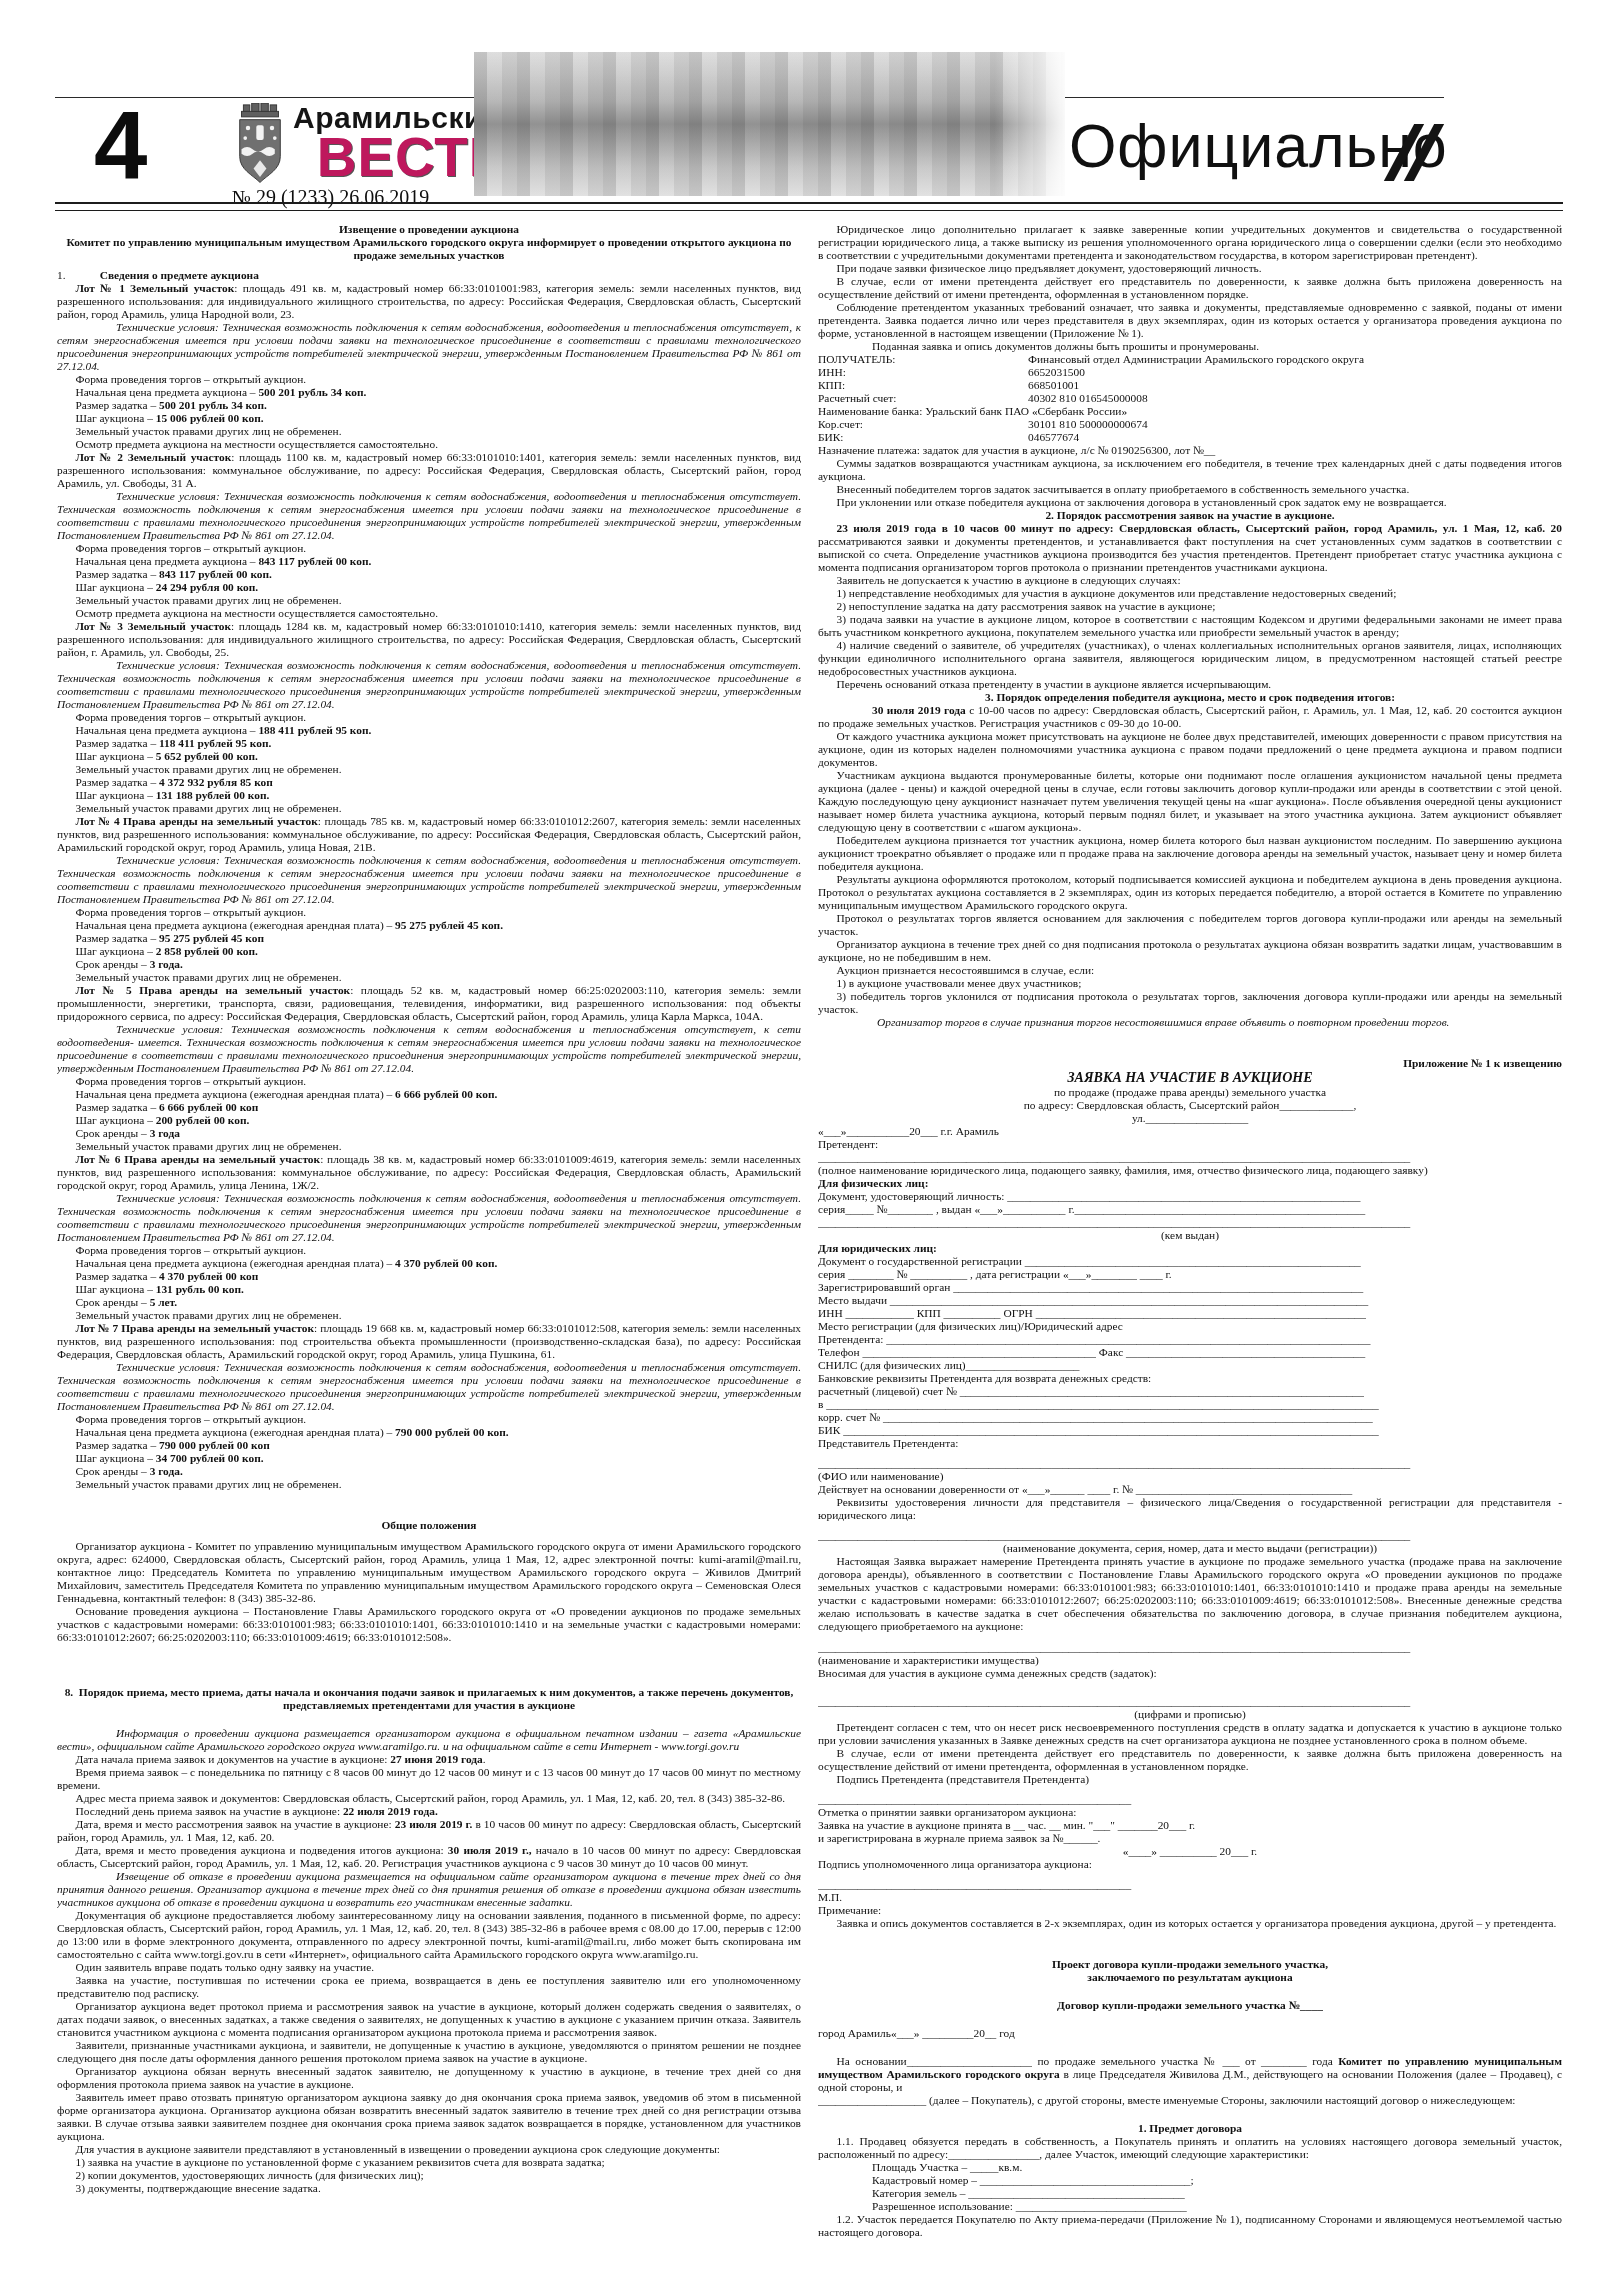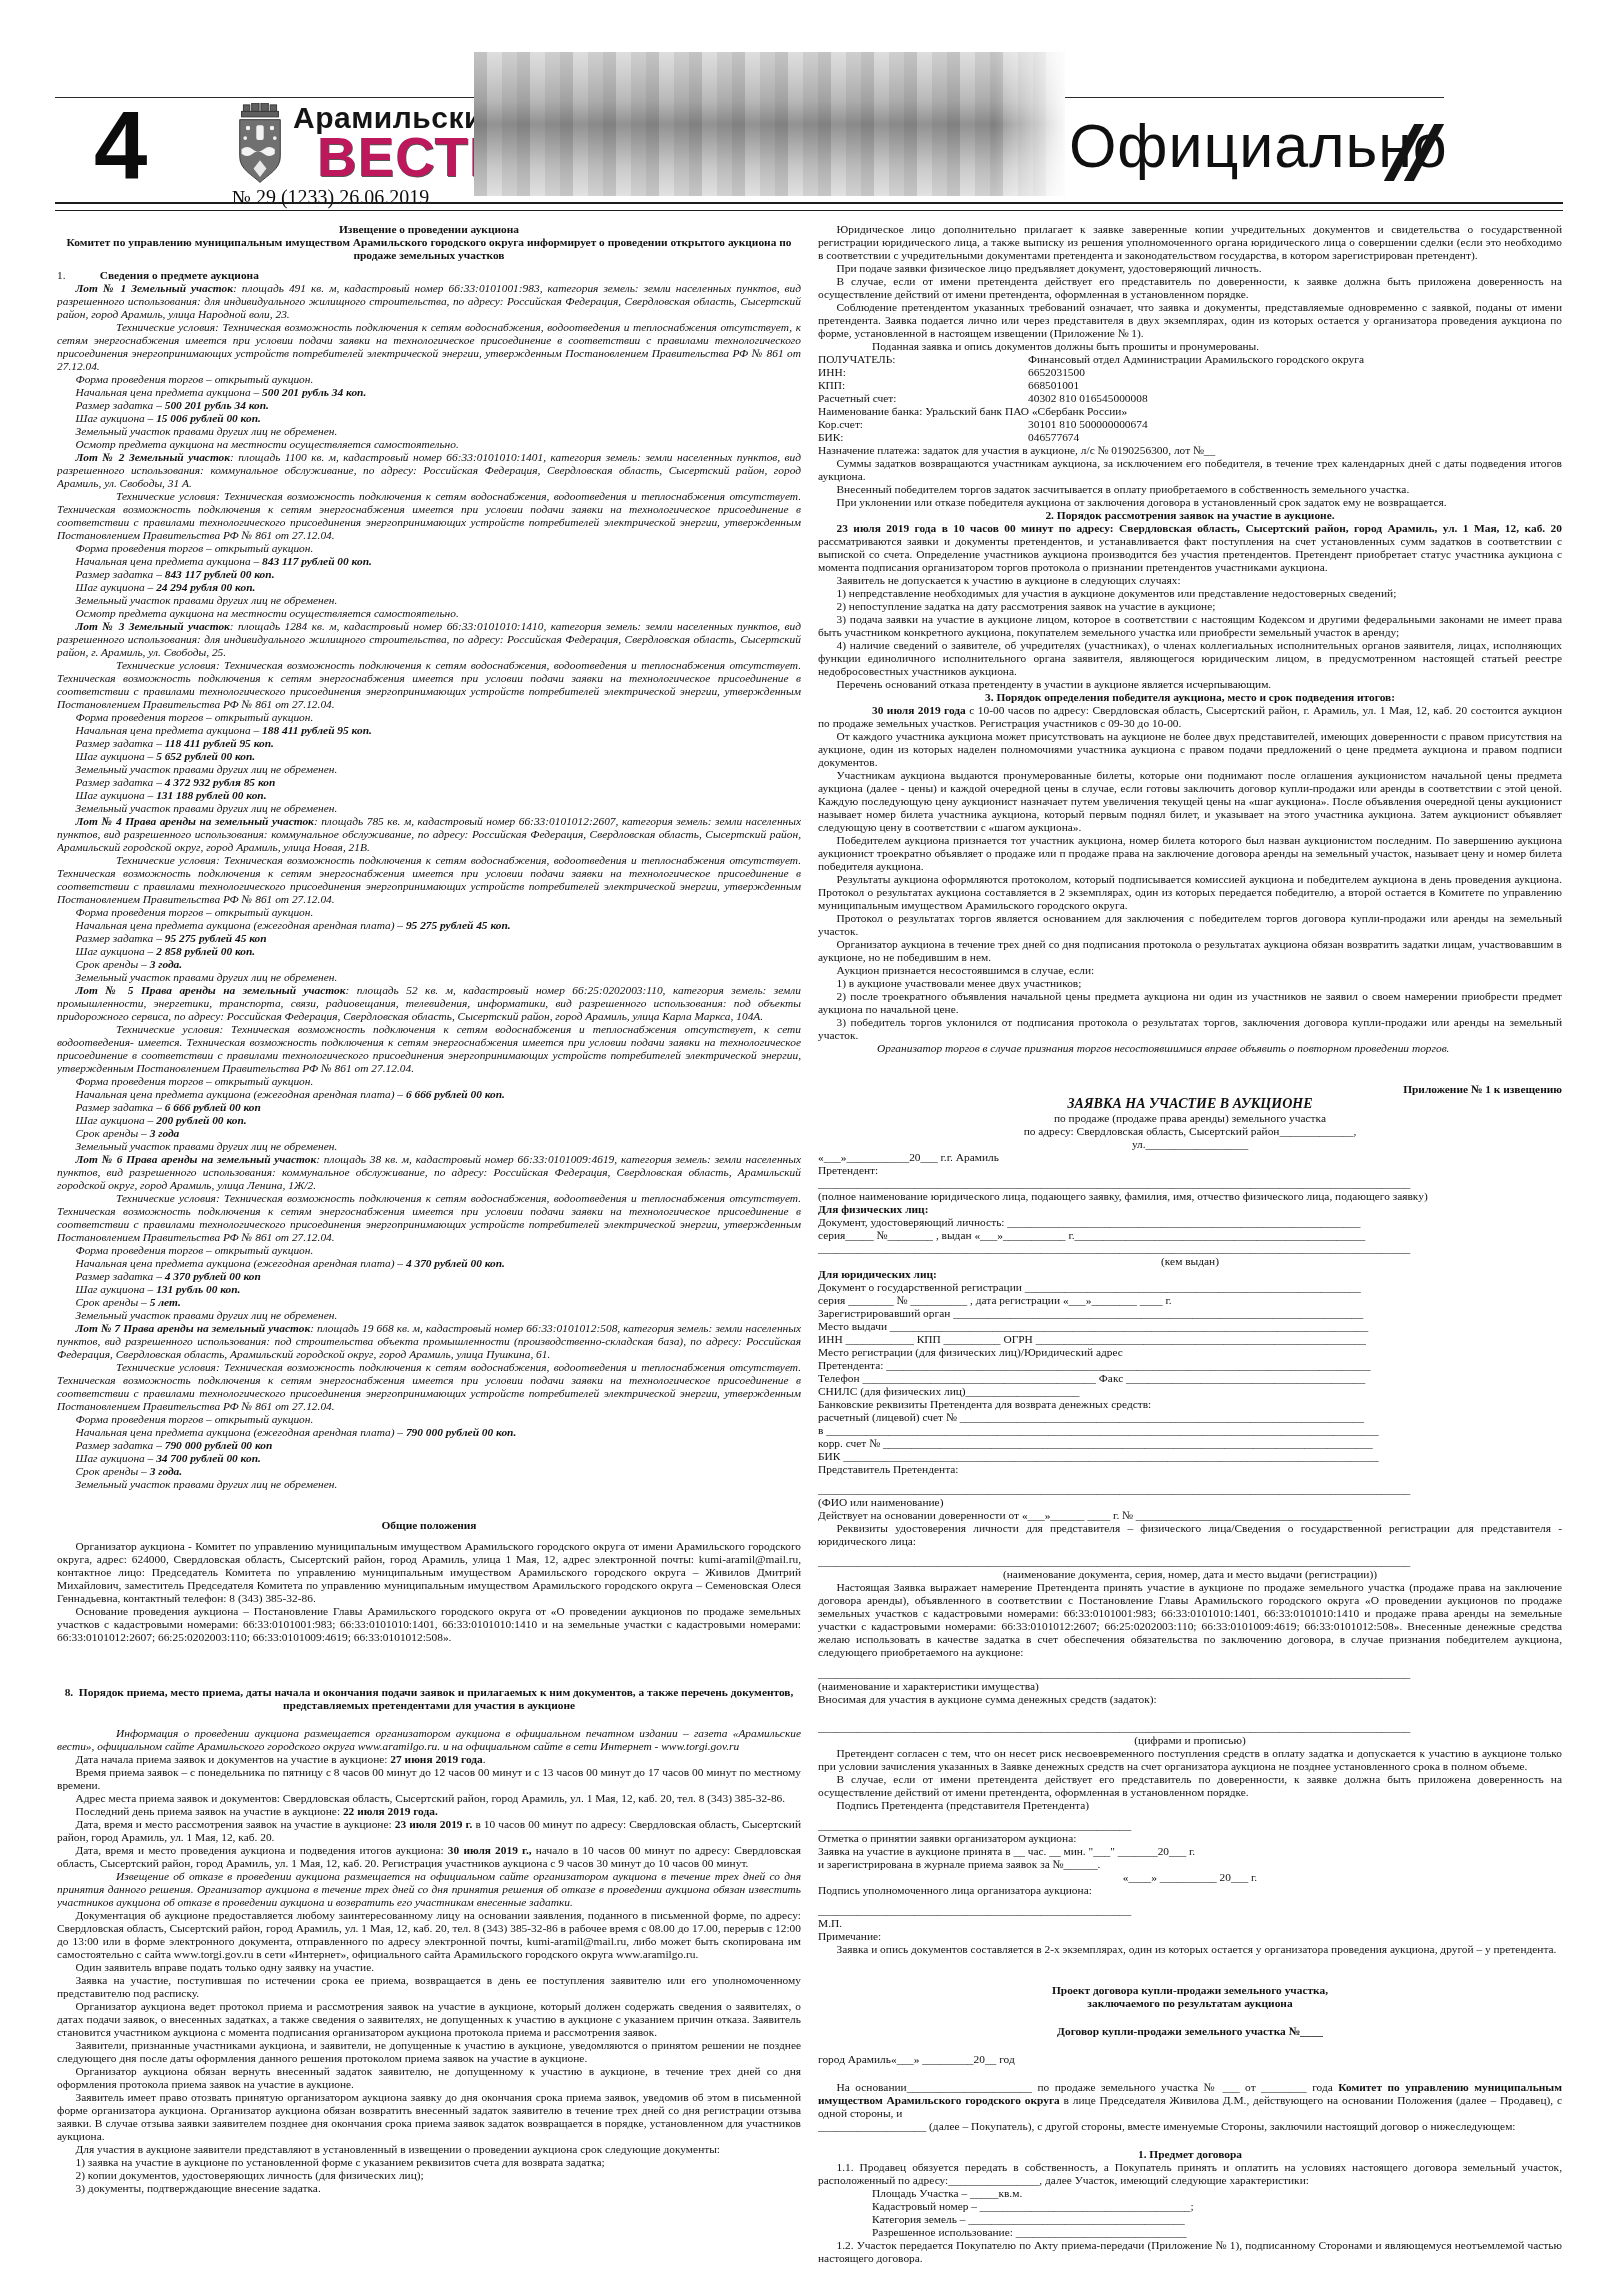--- a/index.html
+++ b/index.html
@@ -32,21 +32,21 @@
   .col-left{left:57px;width:744px;}
   .col-right{left:818px;width:744px;}
 
   .para{margin:0;text-indent:18.5px;}
   .cb{text-align:center;font-weight:bold;text-indent:0;}
   .cbt{text-align:center;font-weight:bold;text-indent:0;font-size:14px;line-height:15.7px;font-style:italic;}
   .c{text-align:center;text-indent:0;}
   .rb{text-align:right;font-weight:bold;text-indent:0;}
   .b{font-weight:bold;text-indent:0;}
   .ni{text-indent:0;}
-  .it{font-style:italic;}
+  .it{}
   .ti{font-style:italic;text-indent:59px;}
   .in2{text-indent:54px;}
   .ul{text-indent:0;white-space:nowrap;overflow:hidden;}
   .kv{display:flex;text-indent:0;}
   .kv .k{flex:0 0 210px;}
   .kv .v{flex:1;}
   .split{display:flex;justify-content:flex-start;text-indent:0;}
   .pr{padding-right:305px;}
   .pr2{padding-right:240px;}
   .mt1{margin-top:7.4px;}
@@ -232,21 +232,20 @@
       <p class="para cb">3. Порядок определения победителя аукциона, место и срок подведения итогов:</p>
       <p class="para in2"><b>30 июля 2019 года</b> с 10-00 часов по адресу: Свердловская область, Сысертский район, г. Арамиль, ул. 1 Мая, 12, каб. 20 состоится аукцион по продаже земельных участков. Регистрация участников с 09-30 до 10-00.</p>
       <p class="para">От каждого участника аукциона может присутствовать на аукционе не более двух представителей, имеющих доверенности с правом присутствия на аукционе, один из которых наделен полномочиями участника аукциона с правом подачи предложений о цене предмета аукциона и правом подписи документов.</p>
       <p class="para">Участникам аукциона выдаются пронумерованные билеты, которые они поднимают после оглашения аукционистом начальной цены предмета аукциона (далее - цены) и каждой очередной цены в случае, если готовы заключить договор купли-продажи или аренды в соответствии с этой ценой. Каждую последующую цену аукционист назначает путем увеличения текущей цены на «шаг аукциона». После объявления очередной цены аукционист называет номер билета участника аукциона, который первым поднял билет, и указывает на этого участника аукциона. Затем аукционист объявляет следующую цену в соответствии с «шагом аукциона».</p>
       <p class="para">Победителем аукциона признается тот участник аукциона, номер билета которого был назван аукционистом последним. По завершению аукциона аукционист троекратно объявляет о продаже или п продаже права на заключение договора аренды на земельный участок, называет цену и номер билета победителя аукциона.</p>
       <p class="para">Результаты аукциона оформляются протоколом, который подписывается комиссией аукциона и победителем аукциона в день проведения аукциона. Протокол о результатах аукциона составляется в 2 экземплярах, один из которых передается победителю, а второй остается в Комитете по управлению муниципальным имуществом Арамильского городского округа.</p>
       <p class="para">Протокол о результатах торгов является основанием для заключения с победителем торгов договора купли-продажи или аренды на земельный участок.</p>
       <p class="para">Организатор аукциона в течение трех дней со дня подписания протокола о результатах аукциона обязан возвратить задатки лицам, участвовавшим в аукционе, но не победившим в нем.</p>
       <p class="para">Аукцион признается несостоявшимся в случае, если:</p>
       <p class="para">1) в аукционе участвовали менее двух участников;</p>
-      <p class="para">2) после троекратного объявления начальной цены предмета аукциона ни один из участников не заявил о своем намерении приобрести предмет аукциона по начальной цене.</p>
       <p class="para">3) победитель торгов уклонился от подписания протокола о результатах торгов, заключения договора купли-продажи или аренды на земельный участок.</p>
       <p class="para ti">Организатор торгов в случае признания торгов несостоявшимися вправе объявить о повторном проведении торгов.</p>
       <p class="para rb mt3">Приложение № 1 к извещению</p>
       <p class="para cbt">ЗАЯВКА НА УЧАСТИЕ В АУКЦИОНЕ</p>
       <p class="para c">по продаже (продаже права аренды) земельного участка</p>
       <p class="para c">по адресу: Свердловская область, Сысертский район_____________,</p>
       <p class="para c">ул.__________________</p>
       <p class="para split pr">
         <span>«___»___________20___ г.</span>
         <span>г.  Арамиль</span>

